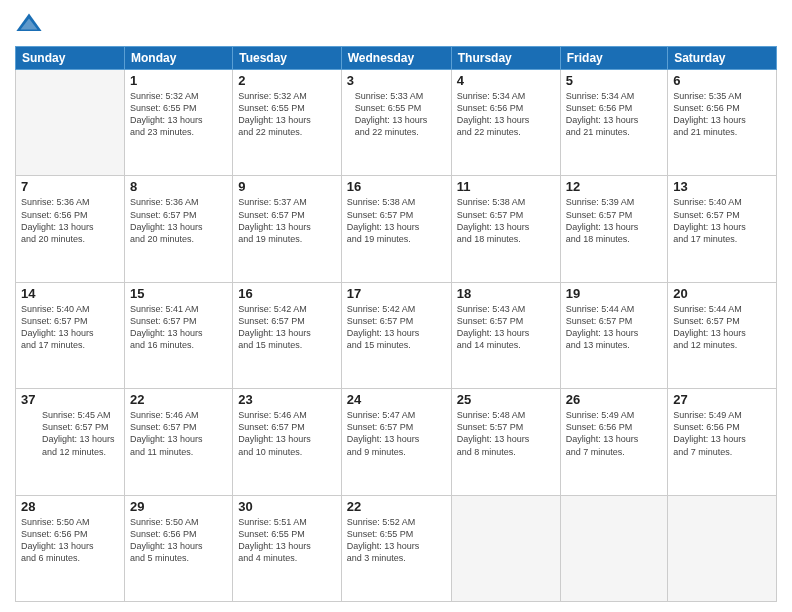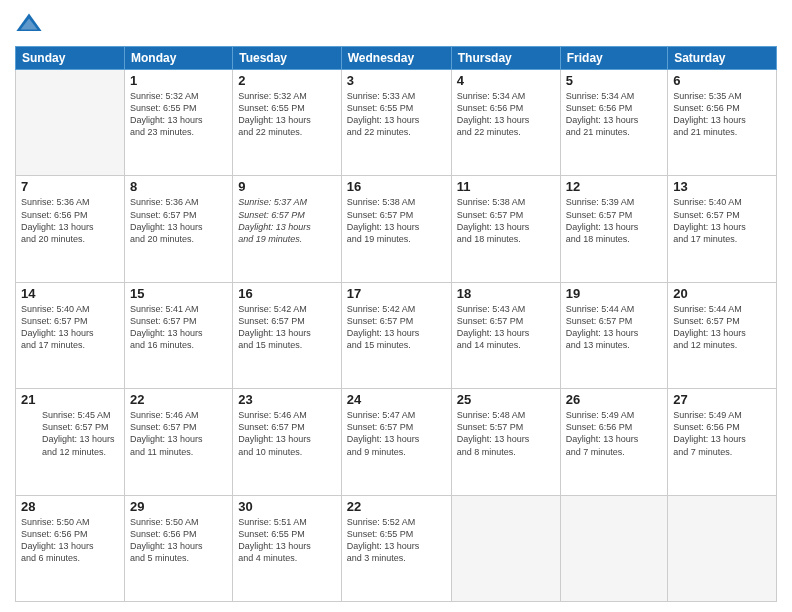--- a/index.html
+++ b/index.html
@@ -149,21 +149,21 @@
           </td>
           <td>
             <span class="day-number">2</span>
             <div class="day-info" style="white-space: pre-line;">Sunrise: 5:32 AM
 Sunset: 6:55 PM
 Daylight: 13 hours
 and 22 minutes.</div>
           </td>
           <td>
             <span class="day-number">3</span>
-            <div class="day-info" style="white-space: pre-line;">Sunrise: 5:33 AM
+            <div class="day-info" style="white-space: pre-line; margin-left: 8px;">Sunrise: 5:33 AM
 Sunset: 6:55 PM
 Daylight: 13 hours
 and 22 minutes.</div>
           </td>
           <td>
             <span class="day-number">4</span>
             <div class="day-info" style="white-space: pre-line;">Sunrise: 5:34 AM
 Sunset: 6:56 PM
 Daylight: 13 hours
 and 22 minutes.</div>
@@ -193,21 +193,21 @@
           </td>
           <td>
             <span class="day-number">8</span>
             <div class="day-info" style="white-space: pre-line;">Sunrise: 5:36 AM
 Sunset: 6:57 PM
 Daylight: 13 hours
 and 20 minutes.</div>
           </td>
           <td>
             <span class="day-number">9</span>
-            <div class="day-info" style="white-space: pre-line; font-style: italic;">Sunrise: 5:37 AM
+            <div class="day-info" style="white-space: pre-line;">Sunrise: 5:37 AM
 Sunset: 6:57 PM
 Daylight: 13 hours
 and 19 minutes.</div>
           </td>
           <td>
             <span class="day-number">16</span>
             <div class="day-info" style="white-space: pre-line;">Sunrise: 5:38 AM
 Sunset: 6:57 PM
 Daylight: 13 hours
 and 19 minutes.</div>
@@ -280,21 +280,21 @@
           <td>
             <span class="day-number">20</span>
             <div class="day-info" style="white-space: pre-line;">Sunrise: 5:44 AM
 Sunset: 6:57 PM
 Daylight: 13 hours
 and 12 minutes.</div>
           </td>
         </tr>
         <tr style="background-color: rgb(240, 245, 250);">
           <td>
-            <span class="day-number">21</span>
+            <span class="day-number">37</span>
             <div class="day-info" style="white-space: pre-line; margin-left: 21px;">Sunrise: 5:45 AM
 Sunset: 6:57 PM
 Daylight: 13 hours
 and 12 minutes.</div>
           </td>
           <td>
             <span class="day-number">22</span>
             <div class="day-info" style="white-space: pre-line;">Sunrise: 5:46 AM
 Sunset: 6:57 PM
 Daylight: 13 hours

